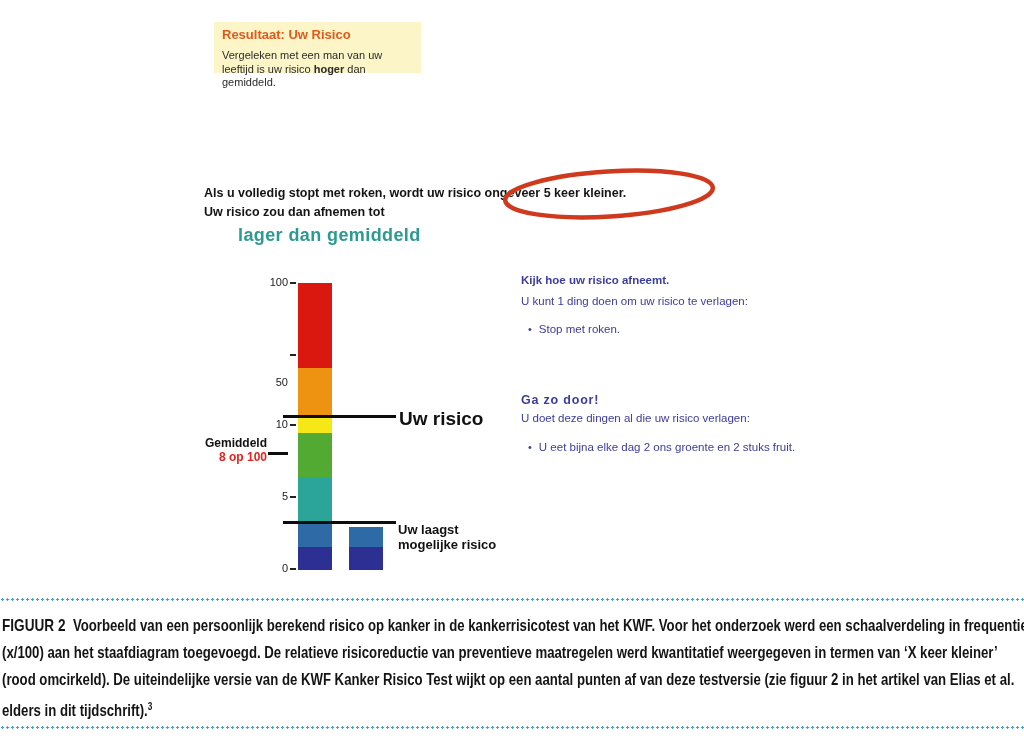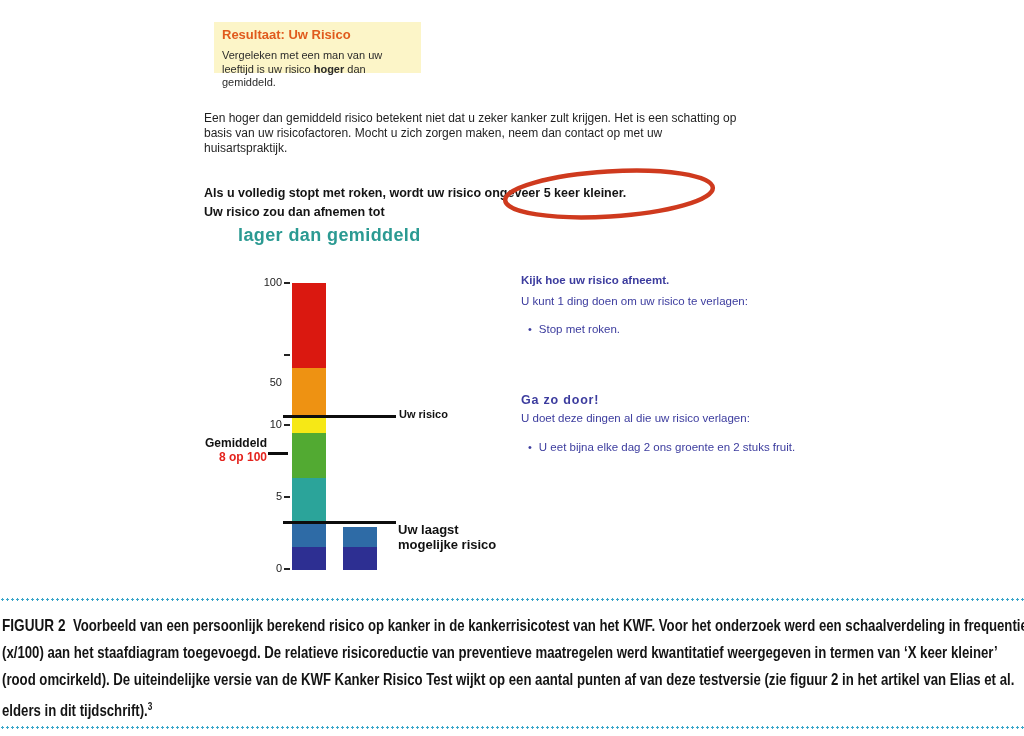--- a/index.html
+++ b/index.html
@@ -23,28 +23,28 @@
   
   #advice { left:204px; top:184px; font-weight:bold; font-size:12.5px; line-height:18.5px; color:#141414; }
 
   
   #circle-annotation { left:498px; top:166px; width:222px; height:58px; pointer-events:none; }
 
   
   #chart-heading { left:238px; top:225px; font-size:18px; font-weight:bold; color:#2b9a92; letter-spacing:0.4px; }
 
   
-  #chart-layer { left:4px; top:0; width:852px; height:600px; }
+  #chart-layer { left:10px; top:0; width:852px; height:600px; }
   .tick-label { position:absolute; left:226px; width:52px; text-align:right; font-size:11px; color:#222; }
   .tick-dash  { position:absolute; left:280px; width:6px; height:2px; background:#222; }
   .bar-seg    { position:absolute; }
 
   .marker-line { background:#0d0d0d; }
   #marker-uwrisico-line   { left:283px; top:415px; width:113px; height:3px; }
-  #marker-uwrisico-label  { left:399px; top:408px; font-weight:bold; font-size:11px; color:#111; }
+  #marker-uwrisico-label  { left:399px; top:408px; font-weight:bold; font-size:19px; color:#111; }
   #marker-gemiddeld-label { left:192px; top:437px; width:75px; text-align:right; font-weight:bold; font-size:12px; line-height:13.5px; color:#111; }
   #marker-gemiddeld-value { color:#e4231d; }
   #marker-gemiddeld-line  { left:268px; top:452px; width:20px; height:3px; }
   #marker-laagst-line     { left:283px; top:521px; width:113px; height:3px; }
   #marker-laagst-label    { left:398px; top:522px; font-weight:bold; font-size:13px; line-height:15px; color:#111; }
 
   
   .rc { color:#3c3c9e; font-size:11.5px; }
   #rc-title1 { left:521px; top:266px; font-weight:bold;margin-top:8px; }
   #rc-intro1 { left:521px; top:295px; }
@@ -75,25 +75,20 @@
 
 <div class="page">
 
   <div class="abs" id="result-box">
     <div id="result-title">Resultaat: Uw Risico</div>
     <div class="result-body-line nowrap"><span>Vergeleken met een man van uw</span></div>
     <div class="result-body-line nowrap"><span>leeftijd is uw risico </span><span class="bold-inline">hoger</span><span> dan</span></div>
     <div class="result-body-line nowrap"><span>gemiddeld.</span></div>
   </div>
 
-  <div class="abs" id="intro">
-    <div class="nowrap">Een hoger dan gemiddeld risico betekent niet dat u zeker kanker zult krijgen. Het is een schatting op</div>
-    <div class="nowrap">basis van uw risicofactoren. Mocht u zich zorgen maken, neem dan contact op met uw</div>
-    <div class="nowrap">huisartspraktijk.</div>
-  </div>
 
   <div class="abs" id="advice">
     <div class="nowrap">Als u volledig stopt met roken, wordt uw risico ongeveer 5 keer kleiner.</div>
     <div class="nowrap">Uw risico zou dan afnemen tot</div>
   </div>
 
   <svg class="abs" id="circle-annotation" viewBox="0 0 222 58">
     <ellipse cx="111" cy="28" rx="104" ry="22.5" fill="none" stroke="#cf3a1e" stroke-width="4.5" transform="rotate(-3.5 111 28)" stroke-linecap="round"></ellipse>
   </svg>
 

